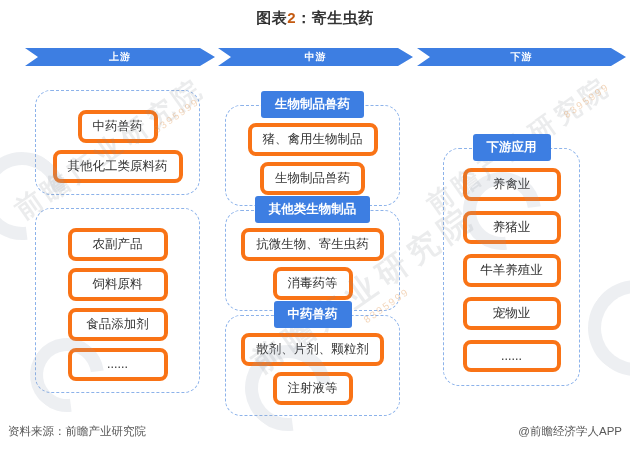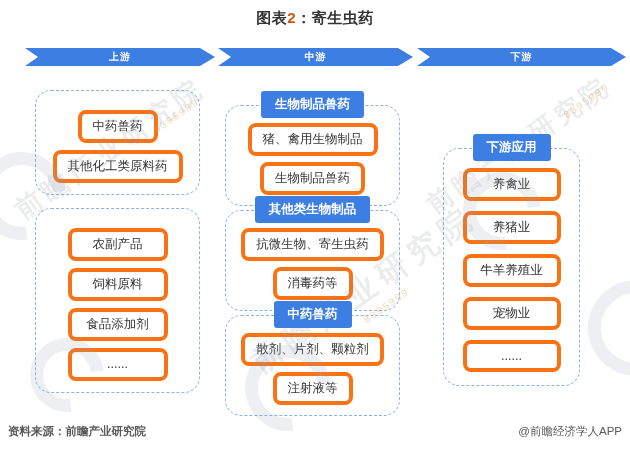--- a/index.html
+++ b/index.html
@@ -31,21 +31,21 @@
   #g-up-2{left:35px;top:221px;width:165px;}
   #g-up-2 .item{min-width:70px;}
   #g-mid-1{left:225px;top:91px;width:175px;}
   #g-mid-2{left:225px;top:196px;width:175px;}
   #g-mid-3{left:225px;top:301px;width:175px;}
   #g-mid-1 .gbox,#g-mid-2 .gbox,#g-mid-3 .gbox{padding:17px 6px 10px;gap:6px;}
   #g-down{left:443px;top:118px;width:137px;margin-top:16px;}
   #g-down .gbox{gap:10px;padding:19px 8px 13px;}
   #g-down .item{min-width:68px;}
   
-  .footer-src{position:absolute;left:8px;bottom:13px;font-size:11.5px;color:#595959;font-weight:bold;}
+  .footer-src{position:absolute;left:8px;bottom:13px;font-size:11.5px;color:#595959;}
   .footer-credit{position:absolute;right:8px;bottom:13px;font-size:11.5px;color:#595959;}
   
   .wm{position:absolute;z-index:1;pointer-events:none;white-space:nowrap;
     transform:rotate(-35deg);transform-origin:left center;
     color:rgba(130,135,145,.16);font-weight:bold;}
   .wm-digits{position:absolute;z-index:1;pointer-events:none;white-space:nowrap;
     transform:rotate(-35deg);font-size:10px;letter-spacing:2px;color:rgba(225,150,80,.40);}
   .swoosh{position:absolute;z-index:1;pointer-events:none;border-radius:50%;
     border:13px solid rgba(150,160,175,.17);border-right-color:transparent;transform:rotate(38deg);}
   .groups, .stage-arrow, .title{z-index:2;}

